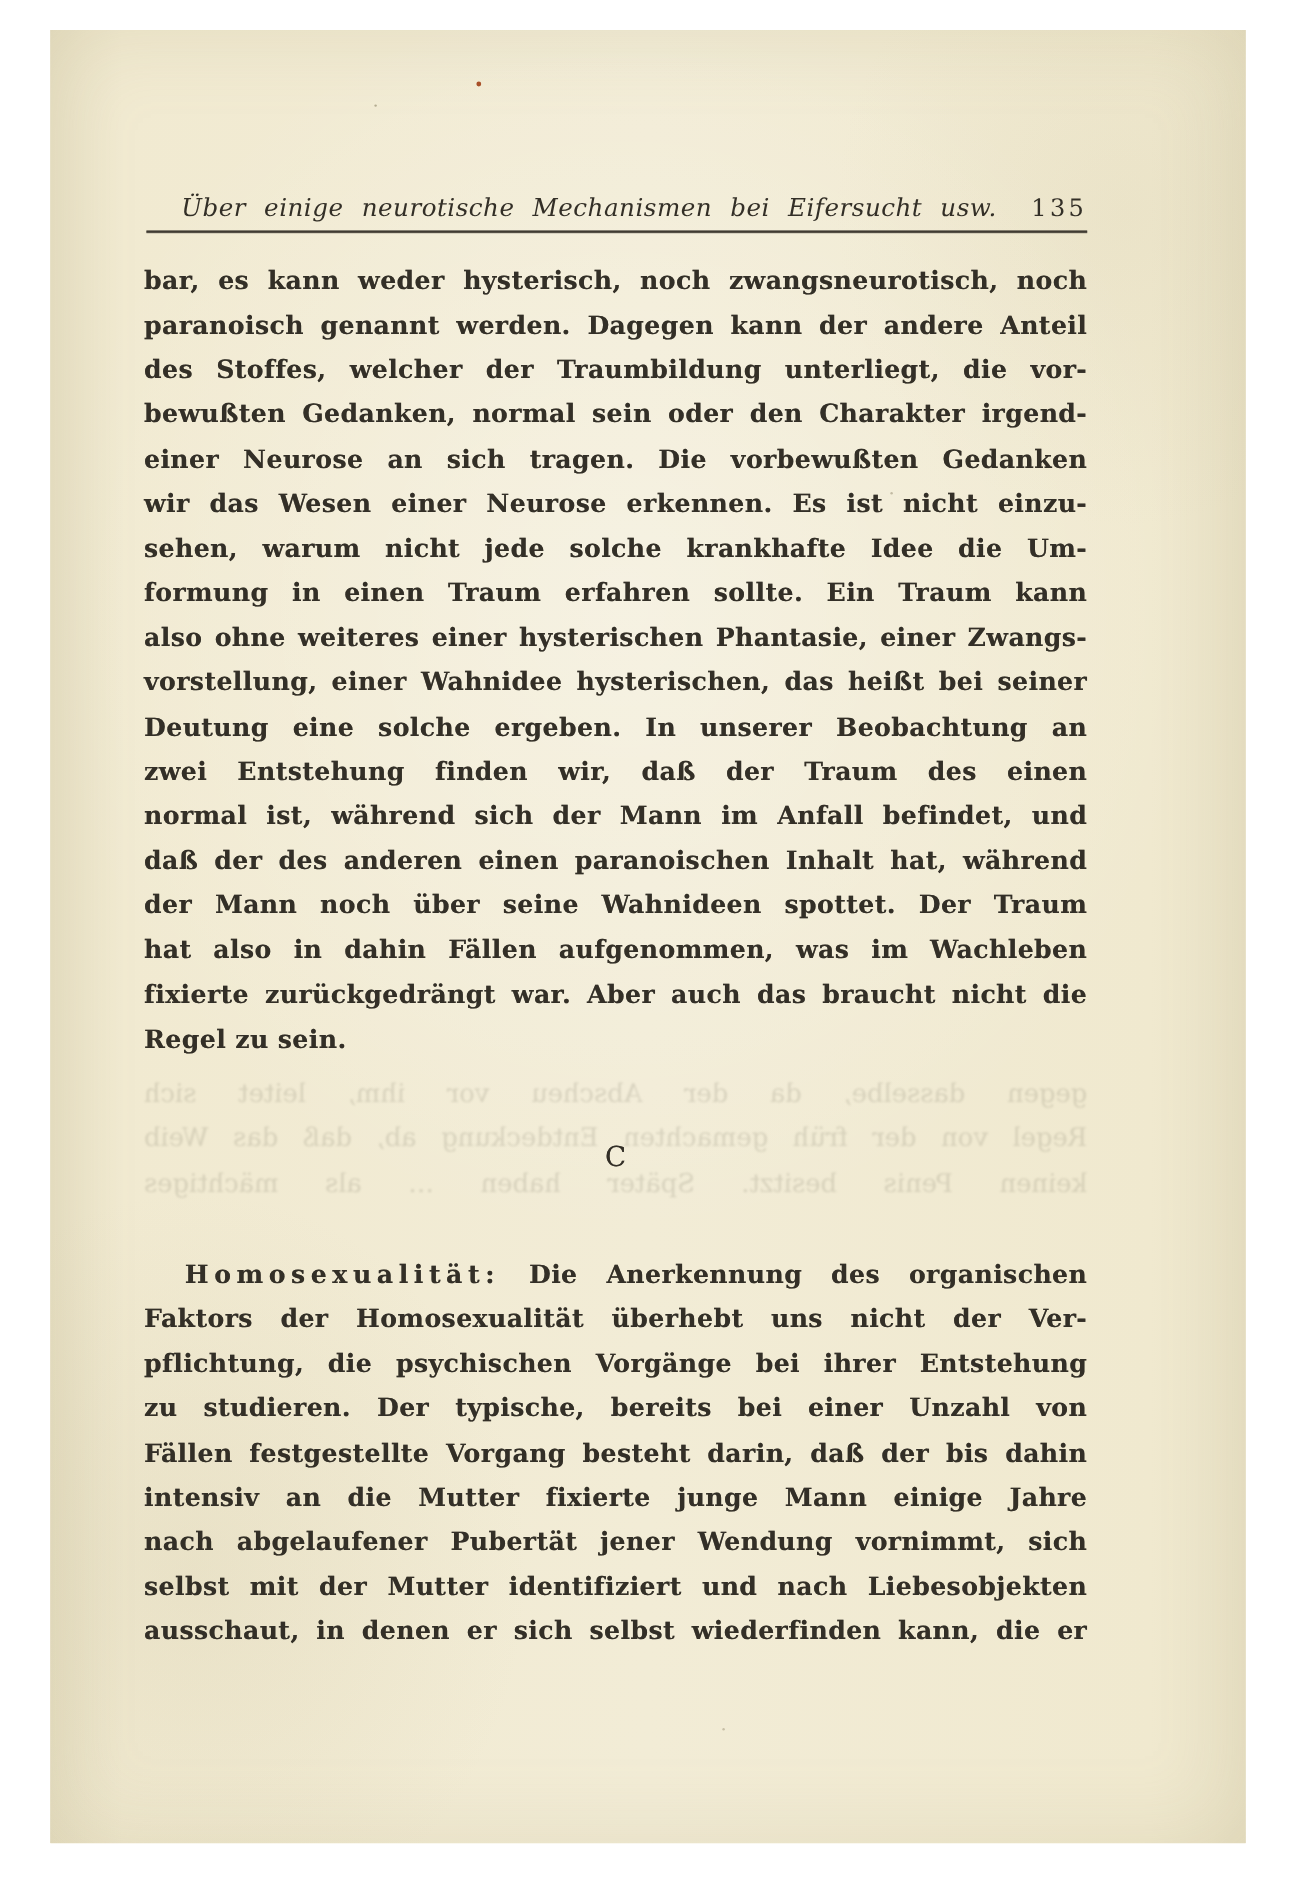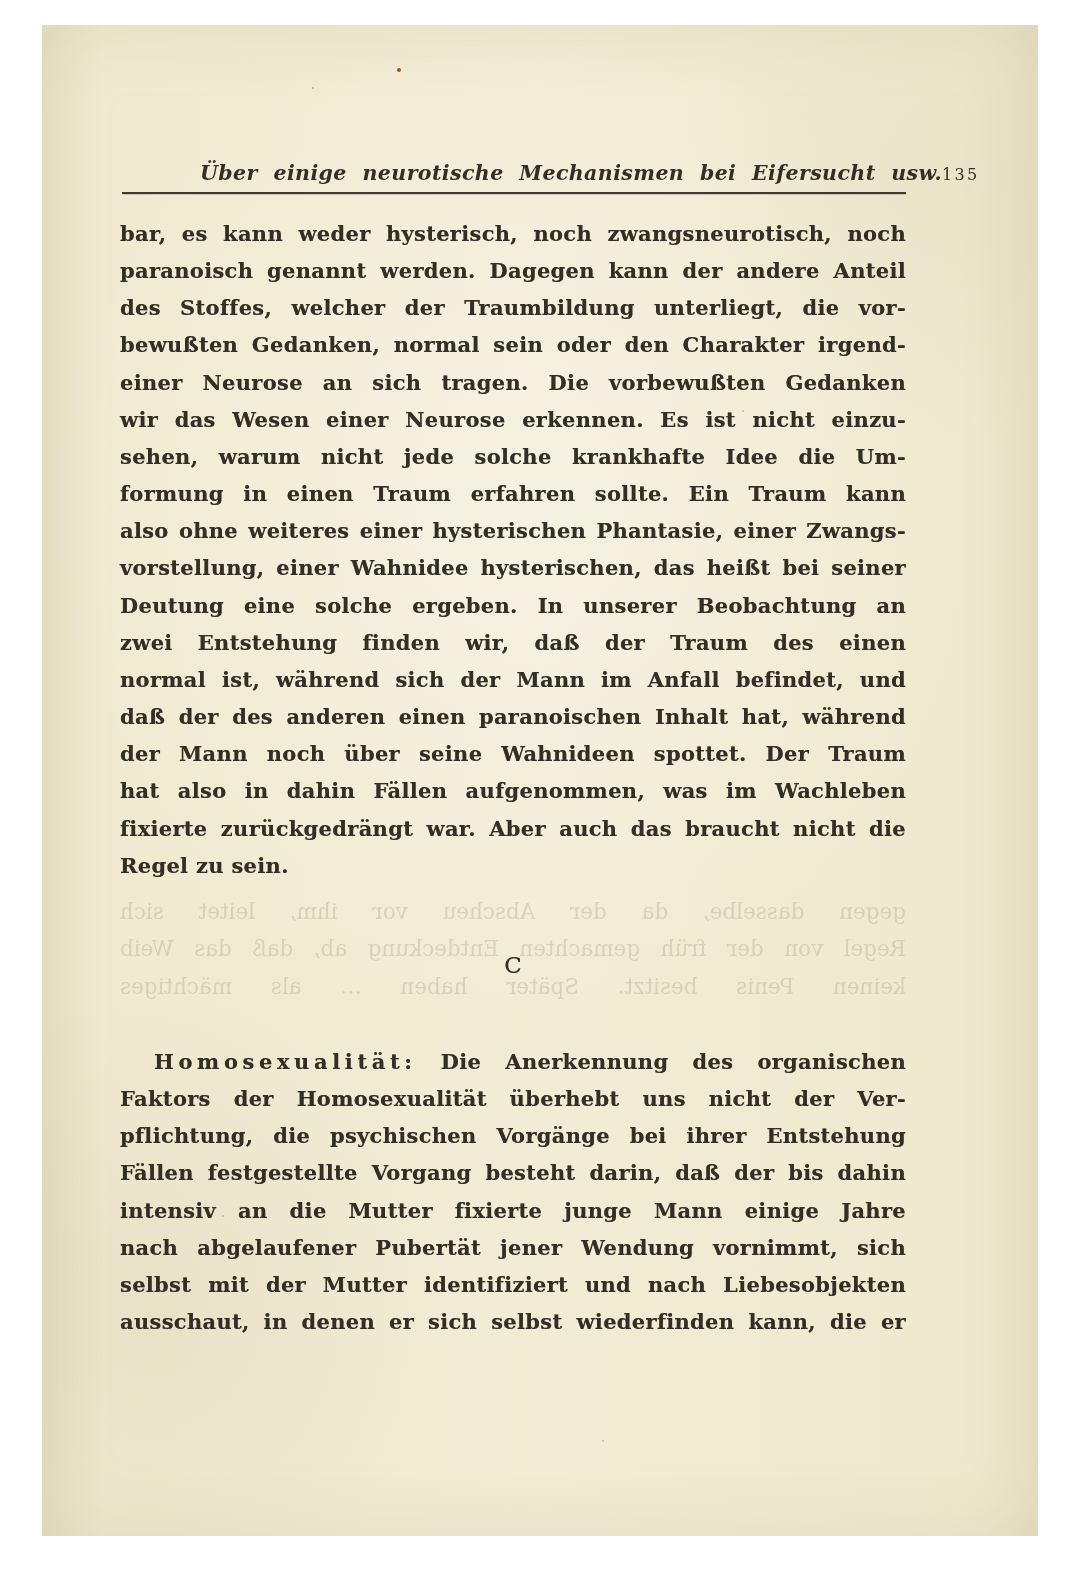--- a/index.html
+++ b/index.html
@@ -27,30 +27,29 @@
     box-shadow: inset 0 0 70px rgba(176,162,118,0.22);
   }
   .text-column{position:absolute;left:78px;top:0;width:786px;color:var(--ink,#332f27);}
   .running-head{
     position:absolute;left:0;top:130px;width:786px;height:36px;
     display:flex;align-items:baseline;
     font-size:20.5px;line-height:36px;
   }
   .rh-title{
     font-style:italic;
-    margin-left:80px;
+    margin-left:31px;
     word-spacing:0.40em;
     letter-spacing:0.02em;
     white-space:nowrap;
-    font-weight:bold;
   }
   .rh-num{
     margin-left:auto;
     letter-spacing:0.14em;
-    font-size:16px;
+    font-size:20px;
   }
   .head-rule{
     position:absolute;left:2px;top:167px;width:784px;height:2px;
     background:#403b32;border:none;margin:0;
     box-shadow:0 0.5px 0 rgba(64,59,50,0.4);
   }
   .body-par{
     position:absolute;left:0;width:786px;
     font-size:21px;line-height:37.15px;
     letter-spacing:0.015em;
@@ -136,20 +135,21 @@
         <div class="line">fixierte zurückgedrängt war. Aber auch das braucht nicht die</div>
         <div class="line flush-left">Regel zu sein.</div>
       </div>
 
     <div class="section-letter">C</div>
 
     <div class="body-par par-2">
         <div class="line indent"><span class="lead">Homosexualität:</span> Die Anerkennung des organischen</div>
         <div class="line">Faktors der Homosexualität überhebt uns nicht der Ver-</div>
         <div class="line">pflichtung, die psychischen Vorgänge bei ihrer Entstehung</div>
+        <div class="line">zu studieren. Der typische, bereits bei einer Unzahl von</div>
         <div class="line">Fällen festgestellte Vorgang besteht darin, daß der bis dahin</div>
         <div class="line">intensiv an die Mutter fixierte junge Mann einige Jahre</div>
         <div class="line">nach abgelaufener Pubertät jener Wendung vornimmt, sich</div>
         <div class="line">selbst mit der Mutter identifiziert und nach Liebesobjekten</div>
         <div class="line">ausschaut, in denen er sich selbst wiederfinden kann, die er</div>
       </div>
 
   </div>
 </div>
 

